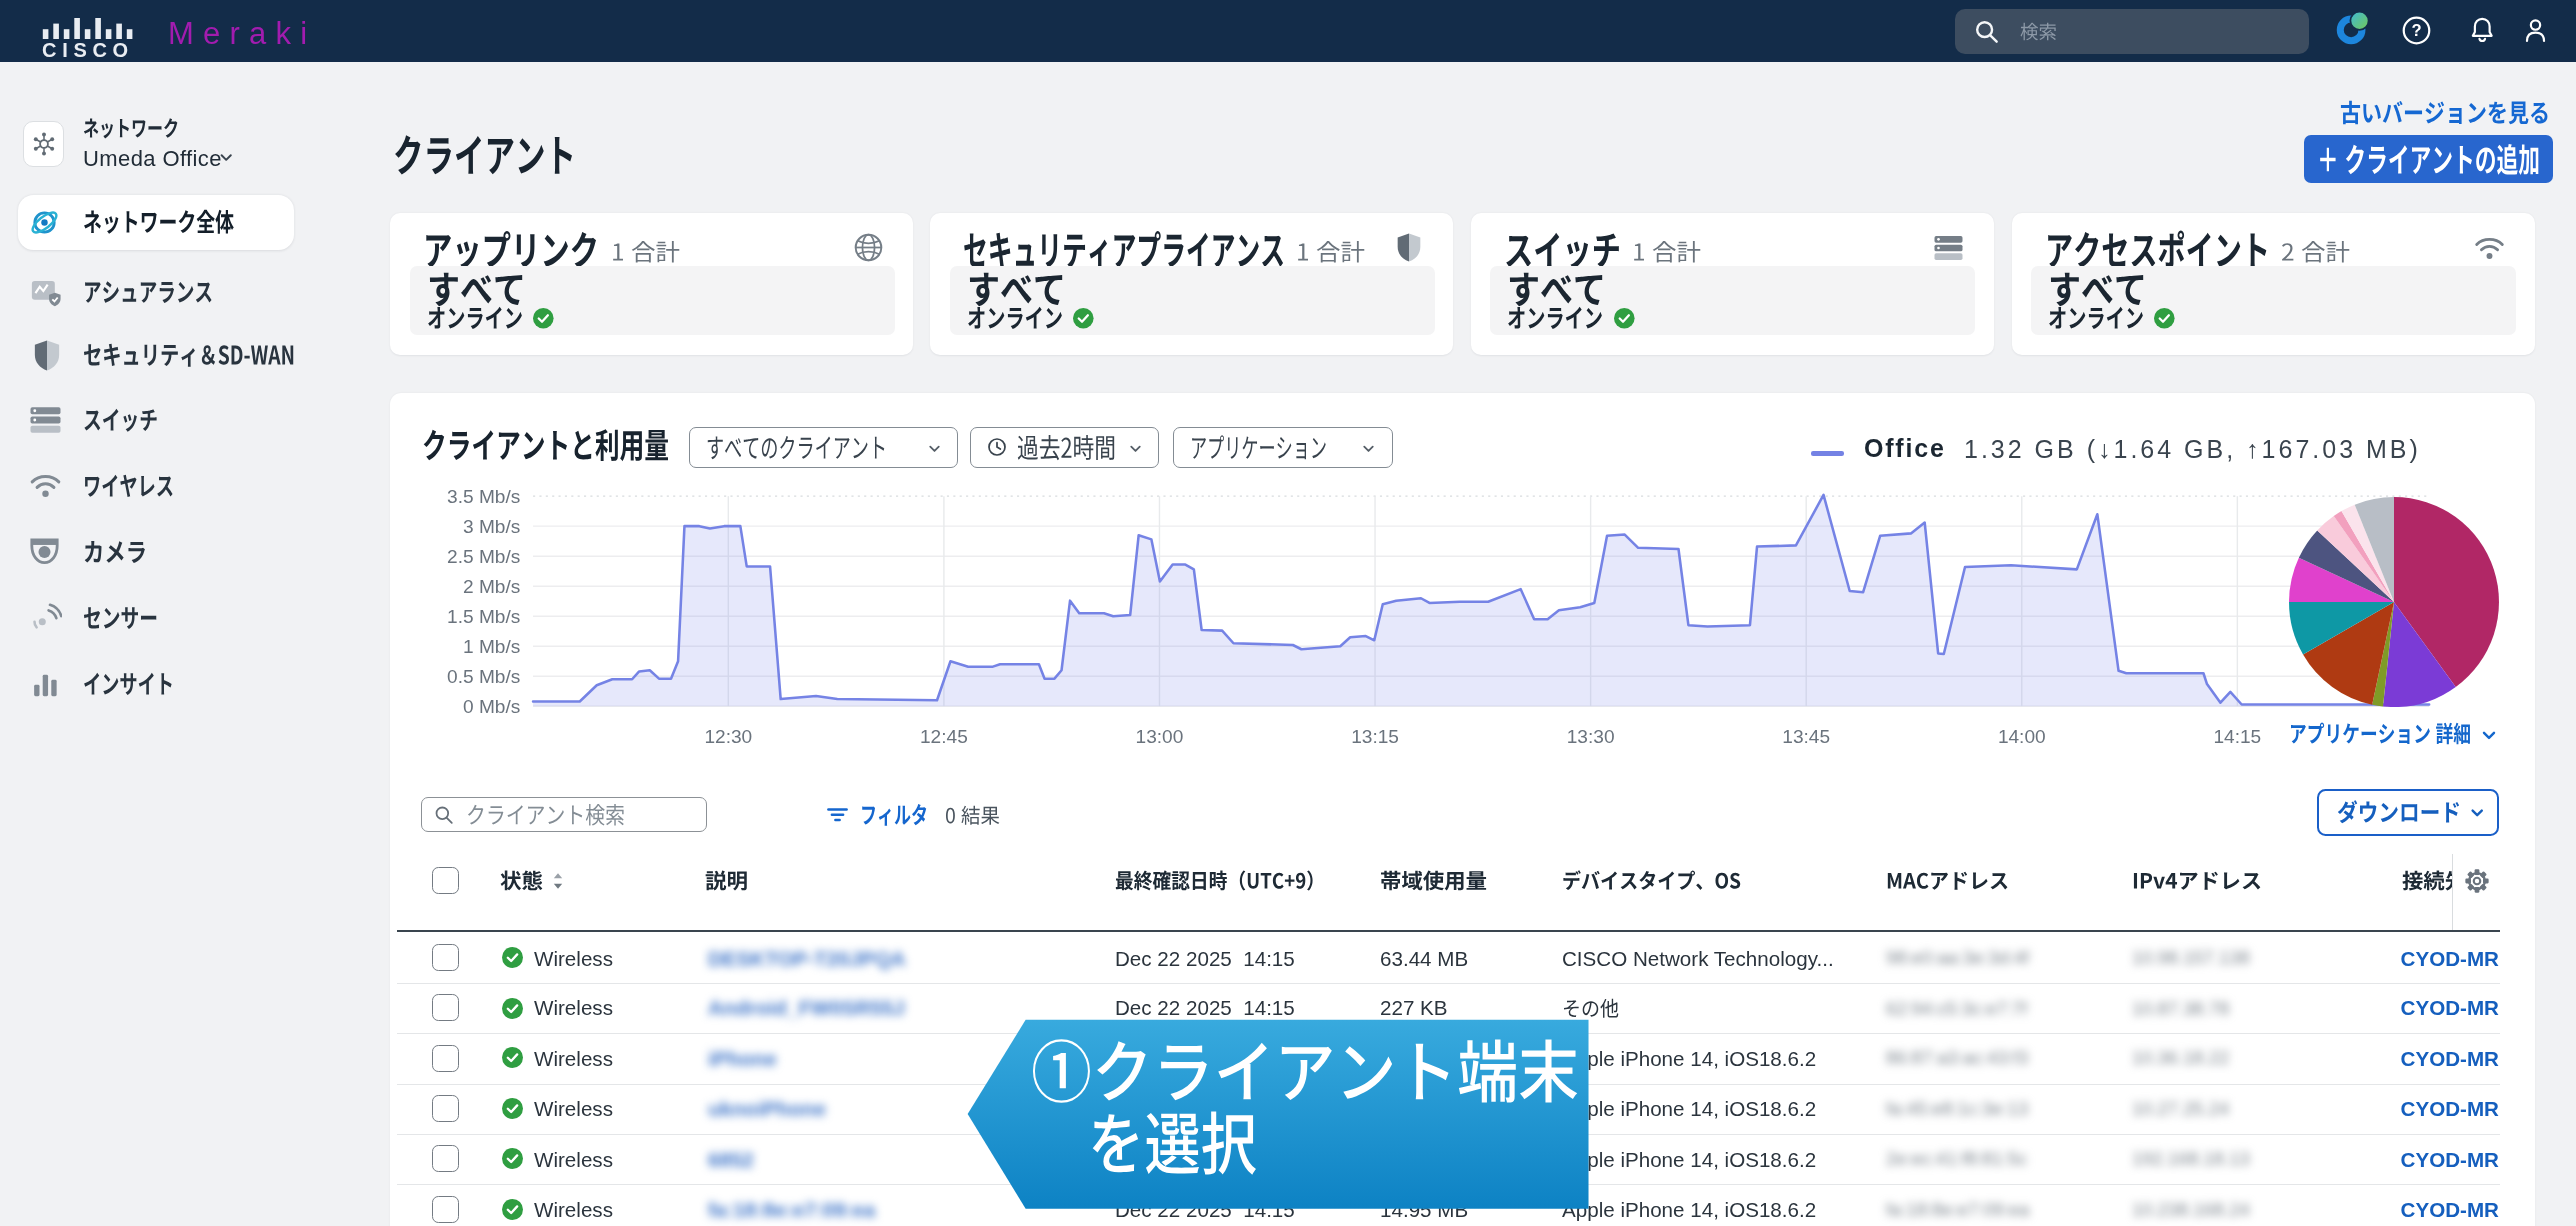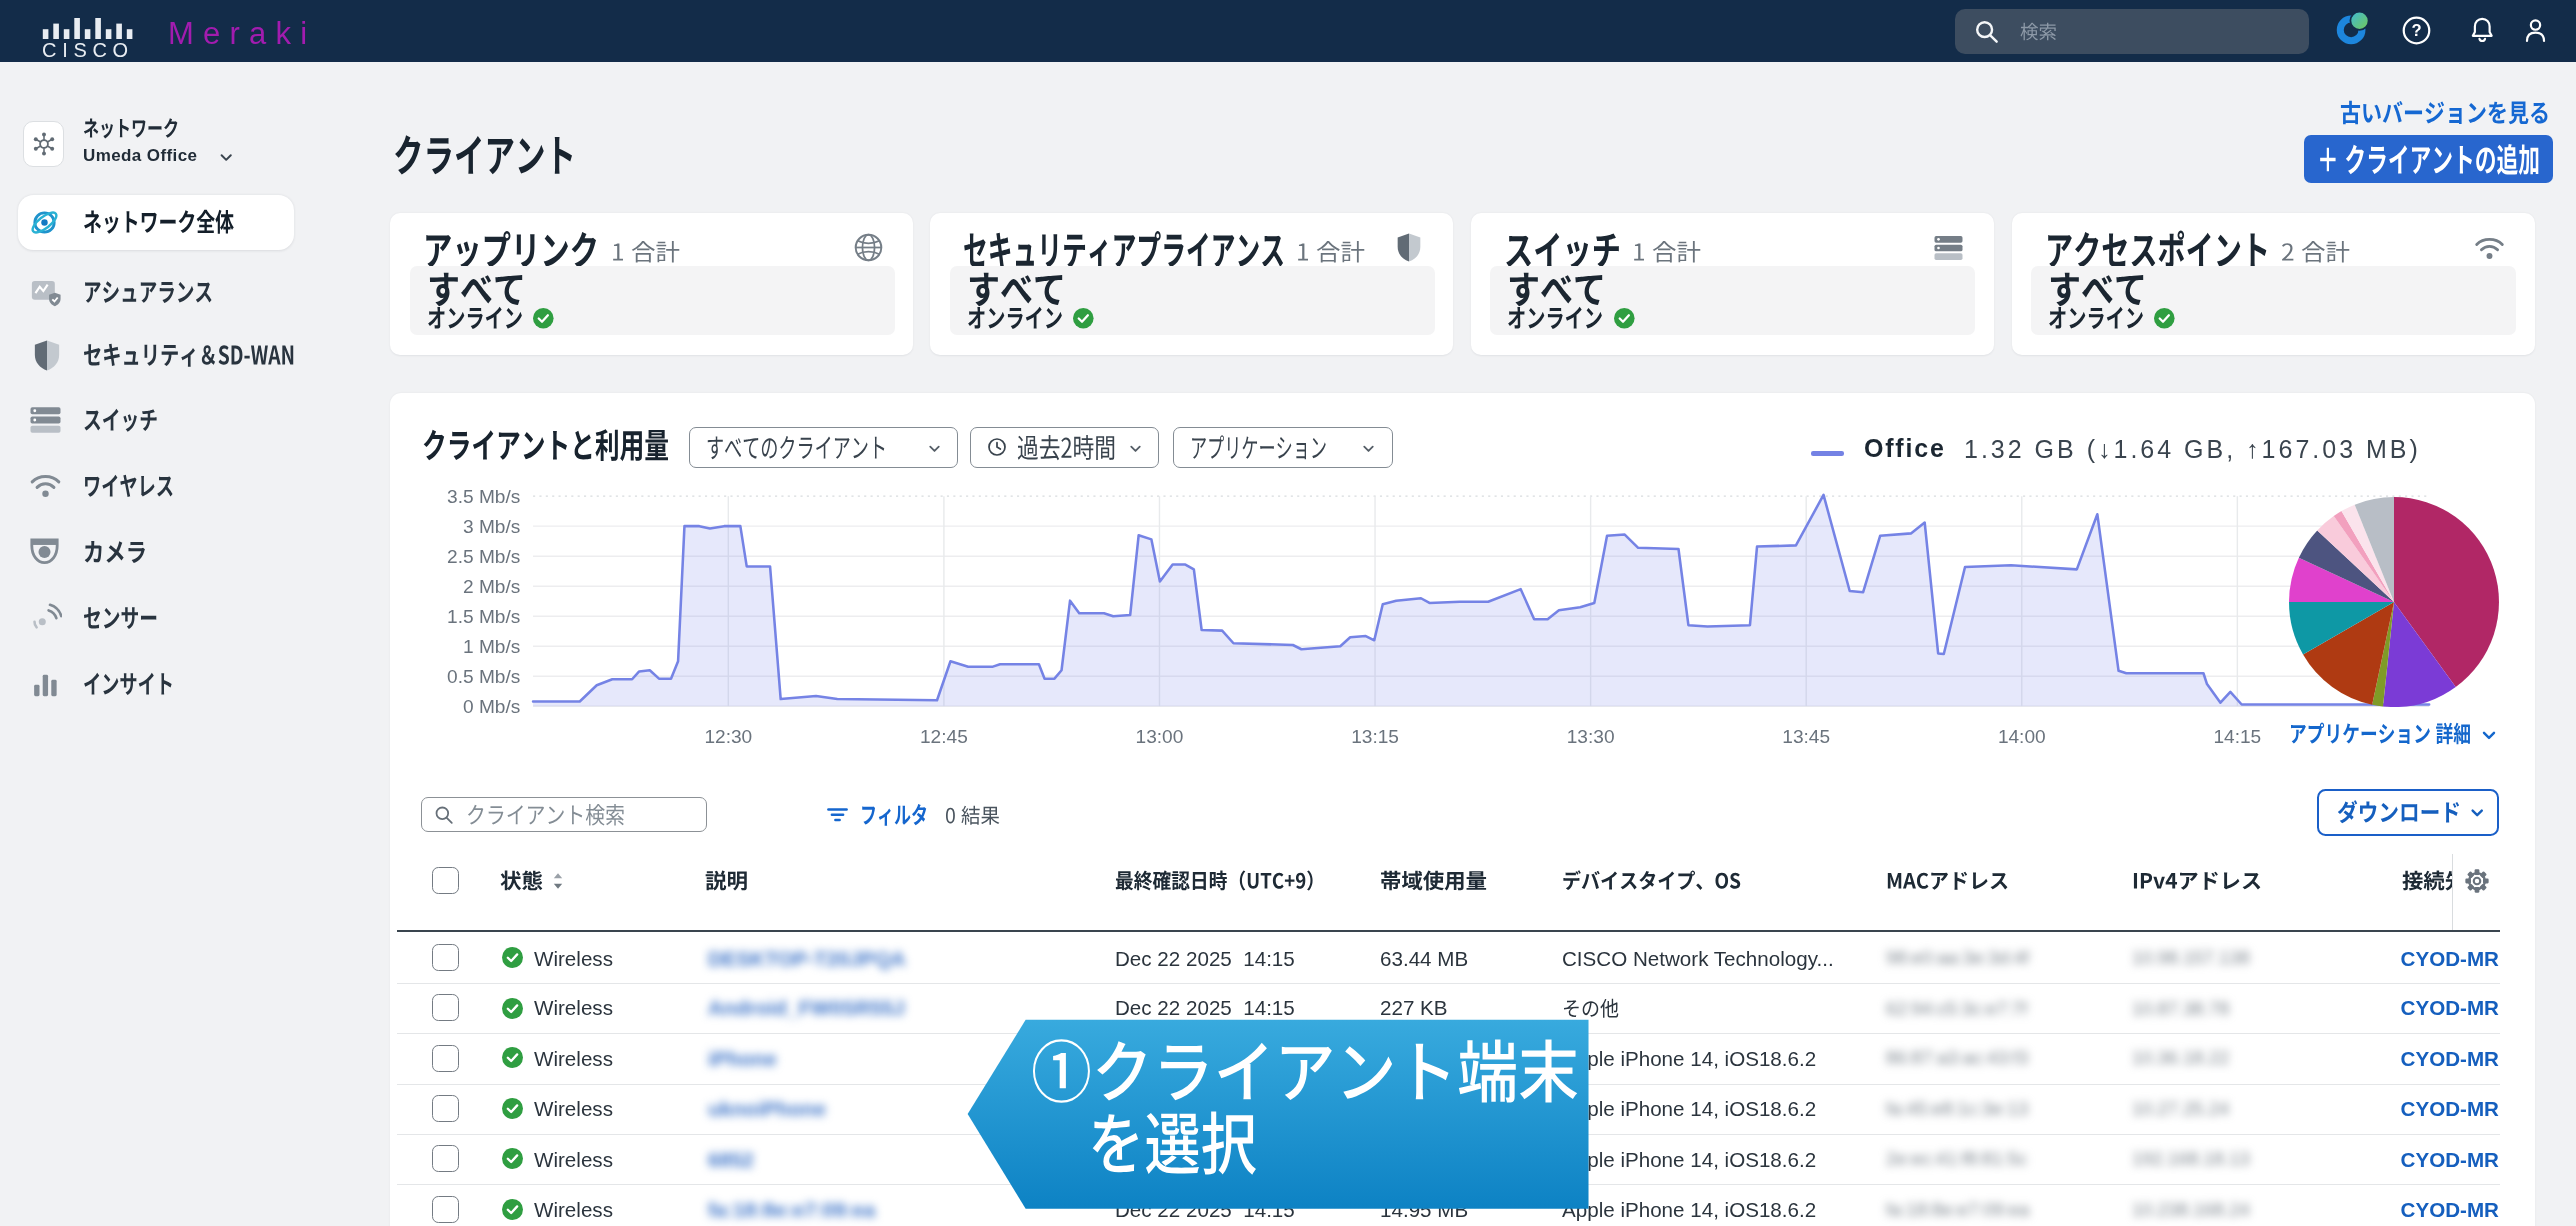--- a/index.html
+++ b/index.html
@@ -14,21 +14,21 @@
       <rect x="0.0" y="16" width="8.0" height="14" fill="#e9edf2"></rect>
       <rect x="15.0" y="8" width="8.0" height="22" fill="#e9edf2"></rect>
       <rect x="30.0" y="16" width="8.0" height="14" fill="#e9edf2"></rect>
       <rect x="45.0" y="0" width="8.0" height="30" fill="#e9edf2"></rect>
       <rect x="60.0" y="16" width="8.0" height="14" fill="#e9edf2"></rect>
       <rect x="75.0" y="0" width="8.0" height="30" fill="#e9edf2"></rect>
       <rect x="90.0" y="16" width="8.0" height="14" fill="#e9edf2"></rect>
       <rect x="105.0" y="8" width="8.0" height="22" fill="#e9edf2"></rect>
       <rect x="120.0" y="16" width="8.0" height="14" fill="#e9edf2"></rect>
     </svg>
-    <div class="lat" style="left:42px;top:39px;font-size:20px;font-weight:normal;color:#e9edf2;letter-spacing:5.7px">CISCO</div>
+    <div class="lat" style="left:42px;top:39px;font-size:20px;font-weight:bold;color:#e9edf2;letter-spacing:5.7px">CISCO</div>
     <div class="lat" style="left:168px;top:16.3px;font-size:31px;color:#a21caf;letter-spacing:9.2px">Meraki</div>
     <div class="abs" style="left:1955px;top:8.5px;width:354px;height:45px;background:#3d4d60;border-radius:10px"></div>
     <svg class="abs" style="left:1974px;top:19px" width="25.5" height="25.5" viewBox="0 0 36 36">
       <circle cx="15" cy="15" r="10.5" fill="none" stroke="#f4f6f8" stroke-width="3.4"></circle>
       <line x1="23" y1="23" x2="32" y2="32" stroke="#f4f6f8" stroke-width="3.4" stroke-linecap="round"></line>
     </svg>
     <svg class="t" style="left:2020px;top:21.6px;width:37px;height:19px;" viewBox="0 0 2000 1000" preserveAspectRatio="none">
       <g transform="translate(0,880) scale(1,-1)">
         <path d="M52 626H372V555H52ZM193 840H263V-79H193ZM192 581 238 566Q227 506 209 442Q192 378 169 316Q146 254 121 201Q96 147 69 110Q63 124 51 143Q39 162 30 175Q55 209 79 256Q104 303 125 358Q147 413 164 470Q181 527 192 581ZM258 485Q267 475 285 451Q303 426 324 397Q344 368 361 343Q378 317 385 307L343 248Q335 266 319 295Q304 323 286 354Q268 385 252 412Q235 438 226 453ZM470 604H852V540H470ZM659 772Q631 730 588 686Q545 643 493 603Q442 564 386 535Q381 549 369 567Q358 585 349 597Q405 623 457 663Q509 702 552 747Q594 793 621 838H690Q726 789 773 743Q821 698 874 662Q927 626 979 603Q968 590 957 571Q946 553 939 538Q888 564 835 602Q782 640 737 684Q691 728 659 772ZM472 387V250H847V387ZM405 447H916V189H405ZM622 565H691V300Q691 247 679 192Q668 138 635 87Q602 37 540 -7Q478 -51 378 -85Q375 -76 367 -66Q360 -55 352 -44Q343 -34 336 -28Q431 2 489 40Q546 78 574 121Q603 164 613 210Q622 256 622 302ZM701 227Q731 153 769 106Q807 59 858 30Q909 1 973 -21Q959 -33 947 -50Q934 -68 928 -85Q859 -58 805 -22Q750 14 709 71Q668 127 637 214Z M1461 196H1535V-82H1461ZM1460 841H1535V560H1460ZM1424 542 1493 509Q1450 468 1400 427Q1350 386 1306 357L1251 387Q1280 408 1312 435Q1344 462 1374 490Q1404 519 1424 542ZM1639 478 1708 441Q1651 395 1584 346Q1517 298 1448 253Q1380 209 1319 174L1266 211Q1311 237 1362 269Q1412 302 1463 338Q1514 374 1559 410Q1604 446 1639 478ZM1175 390 1225 433Q1262 415 1304 391Q1345 367 1382 343Q1420 319 1444 298L1391 249Q1369 270 1332 296Q1296 321 1255 346Q1213 371 1175 390ZM1629 312 1679 351Q1723 326 1771 293Q1820 261 1863 229Q1906 196 1933 170L1881 124Q1854 151 1812 184Q1770 218 1722 251Q1674 285 1629 312ZM1631 98 1689 137Q1732 116 1780 88Q1827 61 1870 32Q1913 3 1941 -22L1879 -67Q1854 -42 1812 -13Q1771 17 1723 46Q1675 75 1631 98ZM1066 227Q1134 227 1223 228Q1311 228 1412 230Q1513 231 1621 232Q1729 234 1836 236L1832 177Q1693 173 1554 169Q1414 165 1289 162Q1165 159 1070 157ZM1290 138 1361 111Q1327 77 1283 43Q1240 10 1193 -19Q1147 -47 1104 -69Q1098 -62 1087 -52Q1076 -42 1065 -32Q1054 -23 1044 -17Q1111 11 1178 52Q1245 93 1290 138ZM1076 752H1922V686H1076ZM1074 590H1930V401H1857V524H1145V401H1074Z" fill="#8d99a7"></path>
       </g>
@@ -69,21 +69,21 @@
       <line x1="15.2" y1="22.8" x2="8.3" y2="26.8" stroke="#616b74" stroke-width="2.2"></line>
       <circle cx="8.3" cy="26.8" r="2.8" fill="#616b74"></circle>
       <line x1="15.2" y1="17.2" x2="8.3" y2="13.2" stroke="#616b74" stroke-width="2.2"></line>
       <circle cx="8.3" cy="13.2" r="2.8" fill="#616b74"></circle>
     </svg>
     <svg class="t" style="left:83px;top:117px;width:96px;height:22px;" viewBox="0 0 6000 1000" preserveAspectRatio="none">
       <g transform="translate(0,880) scale(1,-1)">
         <path d="M577 817Q575 799 573 773Q571 748 571 725Q571 710 571 689Q571 669 571 649Q571 629 571 613H440Q440 629 440 648Q440 667 440 687Q440 707 440 725Q440 749 439 774Q437 799 434 817ZM857 602Q838 583 816 560Q795 537 779 519Q752 488 715 451Q679 415 637 378Q594 341 548 308Q494 270 427 235Q360 201 285 172Q210 142 132 119L55 237Q200 269 299 316Q398 363 463 404Q501 430 534 456Q567 482 592 508Q617 533 631 553Q618 553 589 553Q560 553 523 553Q486 553 446 553Q406 553 370 553Q334 553 307 553Q280 553 269 553Q252 553 227 553Q202 552 178 552Q155 551 139 549V680Q168 676 204 675Q241 673 267 673Q278 673 309 673Q341 673 383 673Q426 673 473 673Q520 673 565 673Q609 673 643 673Q676 673 691 673Q714 673 735 676Q757 678 774 683ZM569 384Q569 357 569 317Q569 276 568 231Q568 186 568 143Q568 101 568 71Q568 51 569 27Q570 3 572 -19Q574 -41 575 -57H431Q433 -43 435 -20Q437 2 438 26Q439 51 439 71Q439 99 439 135Q439 171 439 207Q439 244 439 276Q439 308 439 331ZM871 109Q828 144 790 170Q752 197 714 221Q676 244 632 268L715 364Q761 339 797 319Q833 298 870 275Q907 252 955 219Z M1505 594Q1512 578 1524 549Q1535 519 1548 485Q1561 452 1571 422Q1581 392 1587 375L1467 333Q1463 352 1453 381Q1443 410 1431 442Q1419 475 1407 505Q1395 535 1386 555ZM1874 521Q1866 497 1860 480Q1855 463 1850 448Q1831 372 1798 297Q1765 221 1714 155Q1644 65 1556 3Q1467 -60 1379 -93L1274 14Q1329 29 1390 58Q1451 88 1508 130Q1565 172 1606 223Q1640 266 1667 322Q1693 377 1711 441Q1728 504 1734 566ZM1273 541Q1283 522 1295 492Q1308 462 1321 429Q1334 396 1346 365Q1359 334 1366 313L1244 267Q1238 287 1226 319Q1215 351 1201 387Q1187 422 1175 452Q1162 482 1153 498Z M2314 96Q2314 115 2314 159Q2314 202 2314 260Q2314 317 2314 380Q2314 443 2314 501Q2314 560 2314 605Q2314 650 2314 671Q2314 697 2311 731Q2309 765 2304 791H2460Q2457 765 2454 734Q2451 702 2451 671Q2451 643 2451 595Q2451 547 2451 489Q2451 430 2451 370Q2451 309 2451 253Q2451 197 2451 156Q2451 114 2451 96Q2451 82 2452 56Q2453 31 2456 4Q2459 -23 2460 -44H2304Q2308 -14 2311 26Q2314 66 2314 96ZM2421 532Q2471 519 2533 498Q2595 478 2658 455Q2721 432 2777 409Q2832 387 2869 368L2812 230Q2770 252 2719 274Q2668 297 2615 318Q2563 339 2512 357Q2462 375 2421 389Z M3902 670Q3900 663 3896 649Q3892 636 3889 623Q3886 610 3884 603Q3875 551 3862 488Q3850 424 3827 358Q3805 292 3765 232Q3703 134 3605 61Q3506 -13 3386 -55L3274 59Q3342 76 3411 109Q3481 141 3542 190Q3603 238 3642 300Q3668 341 3686 390Q3704 439 3716 492Q3728 546 3733 600Q3720 600 3691 600Q3662 600 3623 600Q3584 600 3540 600Q3496 600 3452 600Q3408 600 3369 600Q3329 600 3299 600Q3268 600 3253 600Q3253 590 3253 575Q3253 559 3253 539Q3253 520 3253 500Q3253 481 3253 463Q3253 446 3253 433Q3253 422 3254 398Q3254 375 3257 351H3110Q3112 375 3113 394Q3115 413 3115 433Q3115 448 3115 476Q3115 504 3115 536Q3115 569 3115 598Q3115 627 3115 644Q3115 665 3114 686Q3112 708 3110 728Q3134 727 3166 726Q3198 724 3233 724Q3241 724 3267 724Q3294 724 3332 724Q3370 724 3415 724Q3460 724 3505 724Q3551 724 3592 724Q3633 724 3664 724Q3695 724 3711 724Q3736 724 3761 726Q3785 728 3805 731Z M4092 463Q4110 462 4138 460Q4166 459 4197 458Q4227 457 4253 457Q4278 457 4315 457Q4352 457 4395 457Q4439 457 4486 457Q4532 457 4578 457Q4624 457 4665 457Q4706 457 4738 457Q4771 457 4790 457Q4825 457 4856 459Q4887 462 4907 463V306Q4890 307 4856 309Q4822 311 4790 311Q4771 311 4738 311Q4705 311 4664 311Q4623 311 4578 311Q4532 311 4485 311Q4438 311 4395 311Q4351 311 4314 311Q4278 311 4253 311Q4210 311 4165 309Q4120 308 4092 306Z M5899 622Q5891 608 5882 589Q5873 569 5866 550Q5853 506 5829 449Q5806 393 5771 333Q5737 272 5692 216Q5620 130 5525 60Q5429 -10 5288 -66L5170 40Q5272 70 5346 109Q5420 148 5475 193Q5530 237 5573 287Q5608 326 5637 376Q5666 425 5687 474Q5708 523 5715 560H5378L5424 673Q5438 673 5467 673Q5497 673 5534 673Q5572 673 5608 673Q5645 673 5673 673Q5700 673 5710 673Q5733 673 5757 676Q5780 679 5797 685ZM5573 780Q5555 754 5538 724Q5521 694 5512 678Q5478 618 5429 553Q5379 489 5316 428Q5253 368 5182 318L5069 401Q5135 442 5185 485Q5236 528 5273 570Q5310 613 5336 652Q5363 692 5382 723Q5394 742 5407 772Q5420 803 5427 828Z" fill="#212c37"></path>
       </g>
     </svg>
-    <div class="lat" style="left:83px;top:146px;font-size:17px;font-weight:bold;color:#212c37;letter-spacing:0.4px">Umeda Office</div>
+    <div class="lat" style="left:83px;top:146px;font-size:22px;font-weight:normal;color:#212c37;letter-spacing:0.4px">Umeda Office</div>
     <svg class="abs" style="left:217px;top:148px" width="18.4" height="18.4" viewBox="0 0 28 28">
       <path d="M7 11 L14 18 L21 11" fill="none" stroke="#3a444e" stroke-width="3" stroke-linecap="round" stroke-linejoin="round"></path>
     </svg>
     <div class="abs" style="left:18.4px;top:195px;width:276px;height:55px;background:#fff;border-radius:15.6px;box-shadow:0 0.7px 2.8px rgba(20,30,40,.10)"></div>
     <svg class="abs" style="left:28px;top:206px" width="33" height="33" viewBox="0 0 46 46">
       <circle cx="23" cy="23" r="13.5" fill="none" stroke="#1f93cc" stroke-width="4"></circle>
       <ellipse cx="23" cy="23" rx="20" ry="8" fill="none" stroke="#2ab2d4" stroke-width="3.4" transform="rotate(-38 23 23)"></ellipse>
       <circle cx="23" cy="23" r="4.5" fill="#1479c2"></circle>
     </svg>
     <svg class="t" style="left:83px;top:209px;width:151px;height:25.5px;" viewBox="0 0 8000 1000" preserveAspectRatio="none">

